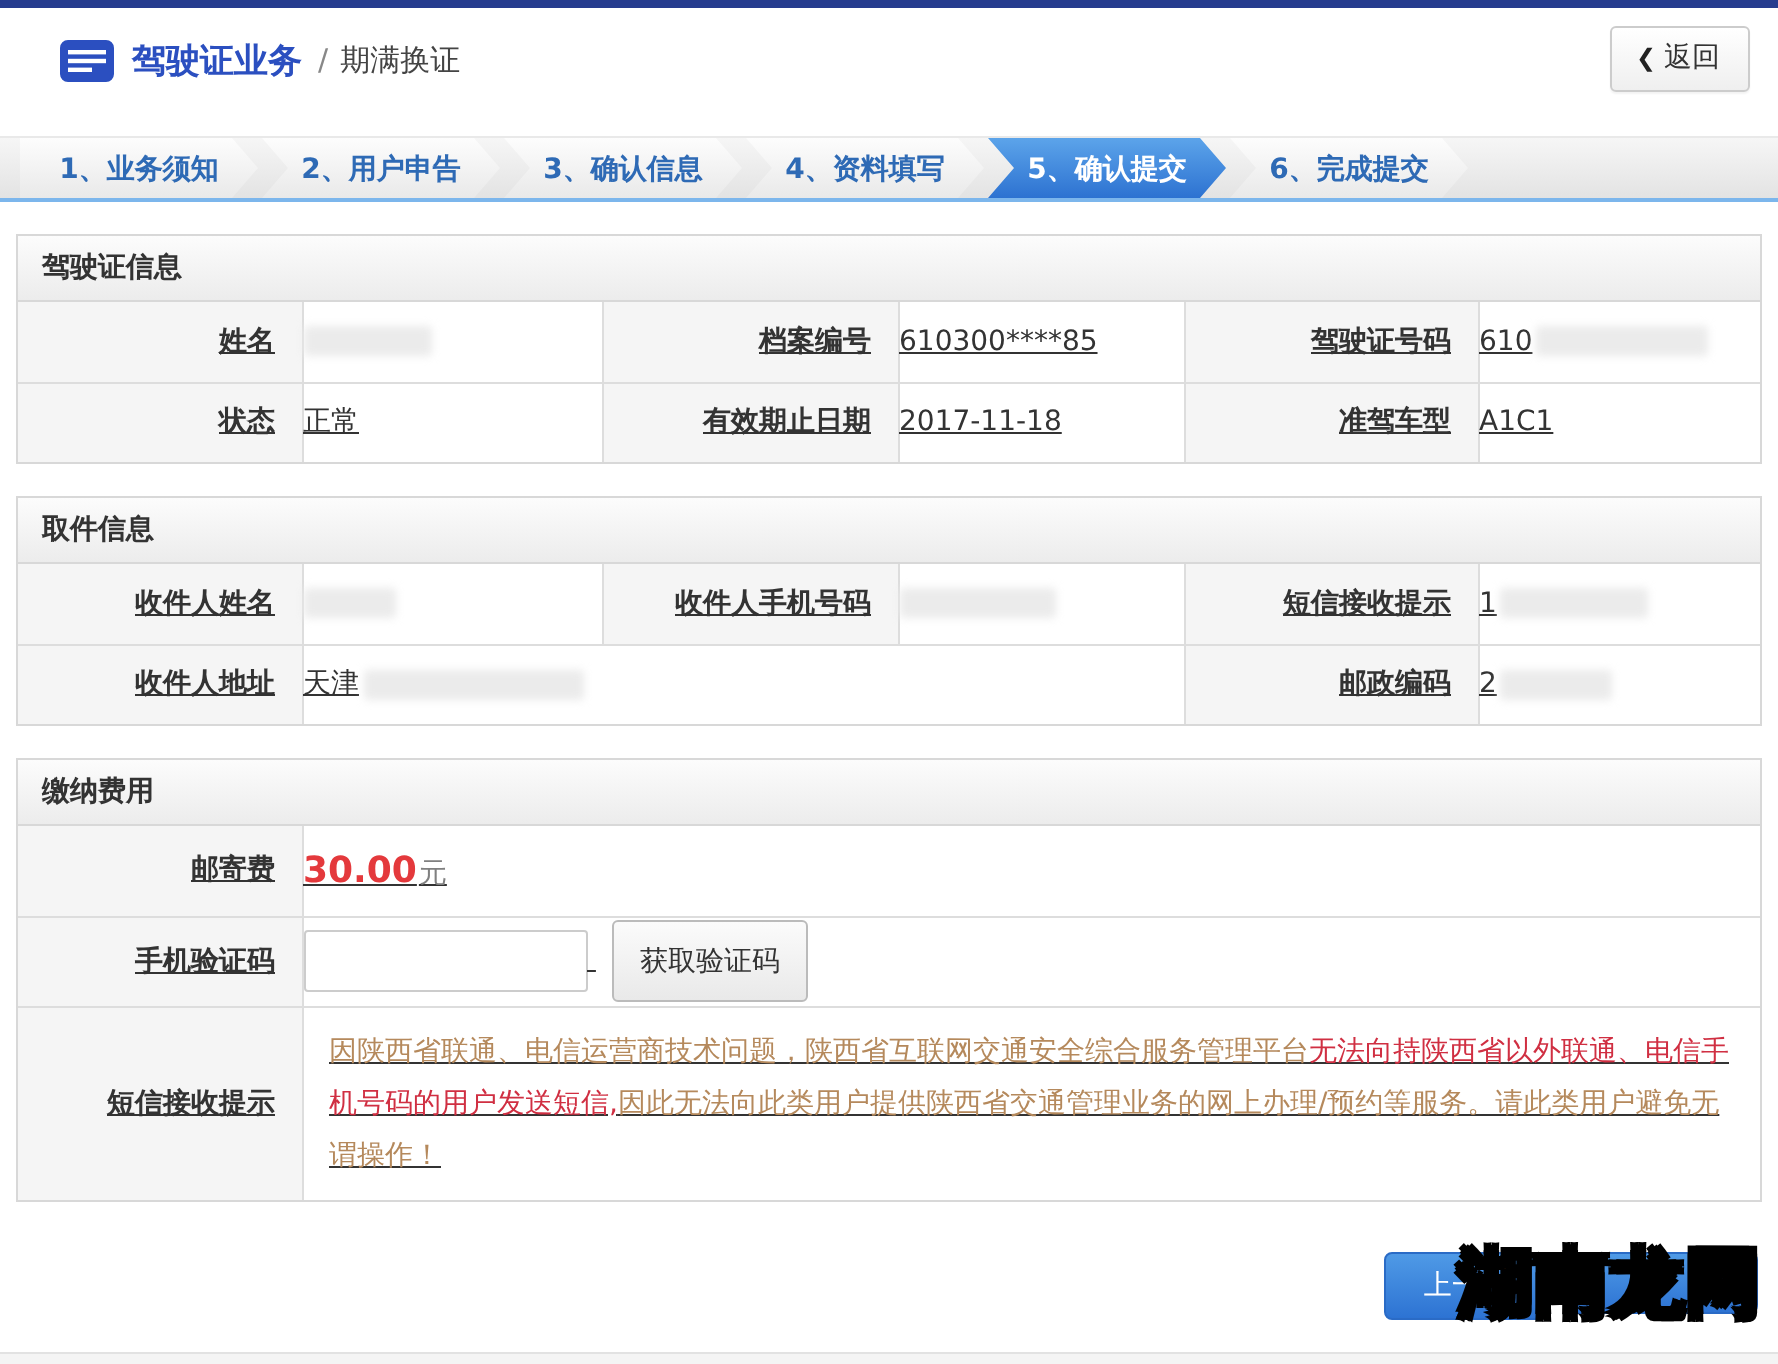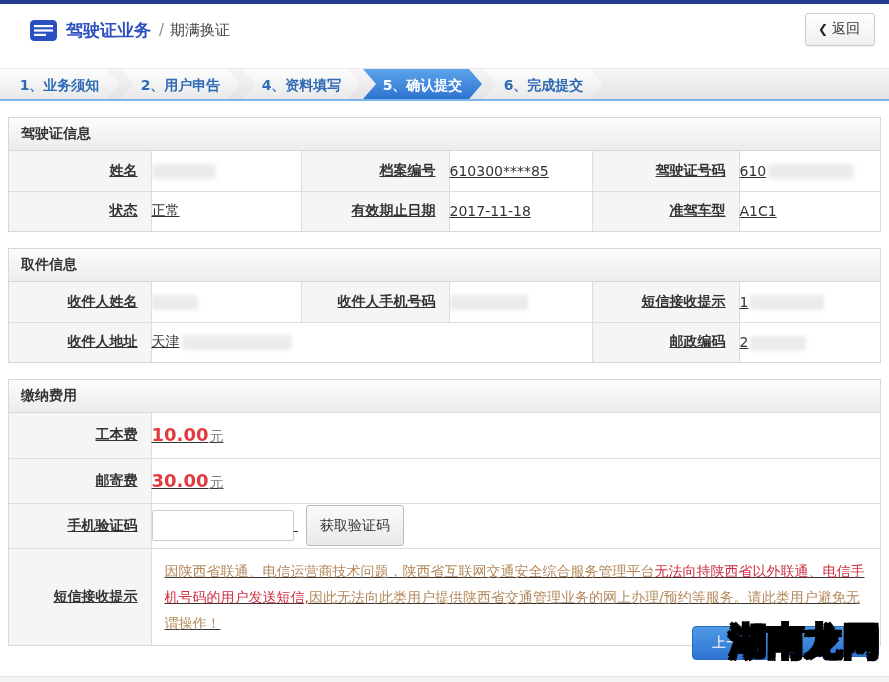--- a/index.html
+++ b/index.html
@@ -40,21 +40,21 @@
   }
   .step {
     width:119px; flex:0 0 auto;
     line-height:33px; text-align:center;
     font-size:14px; font-weight:bold; color:#2e6ab5;
     background:linear-gradient(#fdfdfd,#e9e9e9);
     clip-path:polygon(0 0, calc(100% - 13px) 0, 100% 50%, calc(100% - 13px) 100%, 0 100%, 13px 50%);
     margin-right:2px;
     cursor:default;
   }
-  .step:first-child { clip-path:polygon(0 0, calc(100% - 13px) 0, 100% 50%, calc(100% - 13px) 100%, 0 100%); }
+  .step:first-child { clip-path:polygon(0 0, calc(100% - 13px) 0, 100% 50%, calc(100% - 13px) 100%, 0 100%);margin-left:10px; }
   .step.active {
     background:linear-gradient(#5ca4ea,#2d72d1);
     color:#fff;
   }
 
   
   .section { margin:16px 8px 0; border:1px solid #d8d8d8; }
   .sec-hd {
     padding:7px 12px;
     background:linear-gradient(#fcfcfc,#ececec);
@@ -127,20 +127,21 @@
     </svg>
     <span class="hdr-title">驾驶证业务</span>
     <span class="hdr-sep">/</span>
     <span class="hdr-sub">期满换证</span>
     <span class="back-btn"><span class="chev">❮</span><span>返回</span></span>
   </div>
 
   <div class="steps">
     <div class="step">1、业务须知</div>
     <div class="step">2、用户申告</div>
+    <div class="step">3、确认信息</div>
     <div class="step">4、资料填写</div>
     <div class="step active">5、确认提交</div>
     <div class="step">6、完成提交</div>
   </div>
 
   <div class="section">
     <div class="sec-hd">驾驶证信息</div>
     <table>
       <colgroup>
           <col style="width:142px">
@@ -202,24 +203,20 @@
   </div>
 
   <div class="section">
     <div class="sec-hd">缴纳费用</div>
     <table>
       <colgroup>
           <col style="width:142px">
           <col>
         </colgroup>
       <tbody>
-          <tr>
-        <td class="lbl tall">工本费</td>
-        <td class="val tall"><span class="fee-num">10.00</span><span class="fee-unit">元</span></td>
-      </tr>
       <tr>
         <td class="lbl tall">邮寄费</td>
         <td class="val tall"><span class="fee-num">30.00</span><span class="fee-unit">元</span></td>
       </tr>
       <tr>
         <td class="lbl tall">手机验证码</td>
         <td class="val tall">
           <input class="code-input" type="text" value="" style="">
           <button class="code-btn">获取验证码</button>
         </td>

